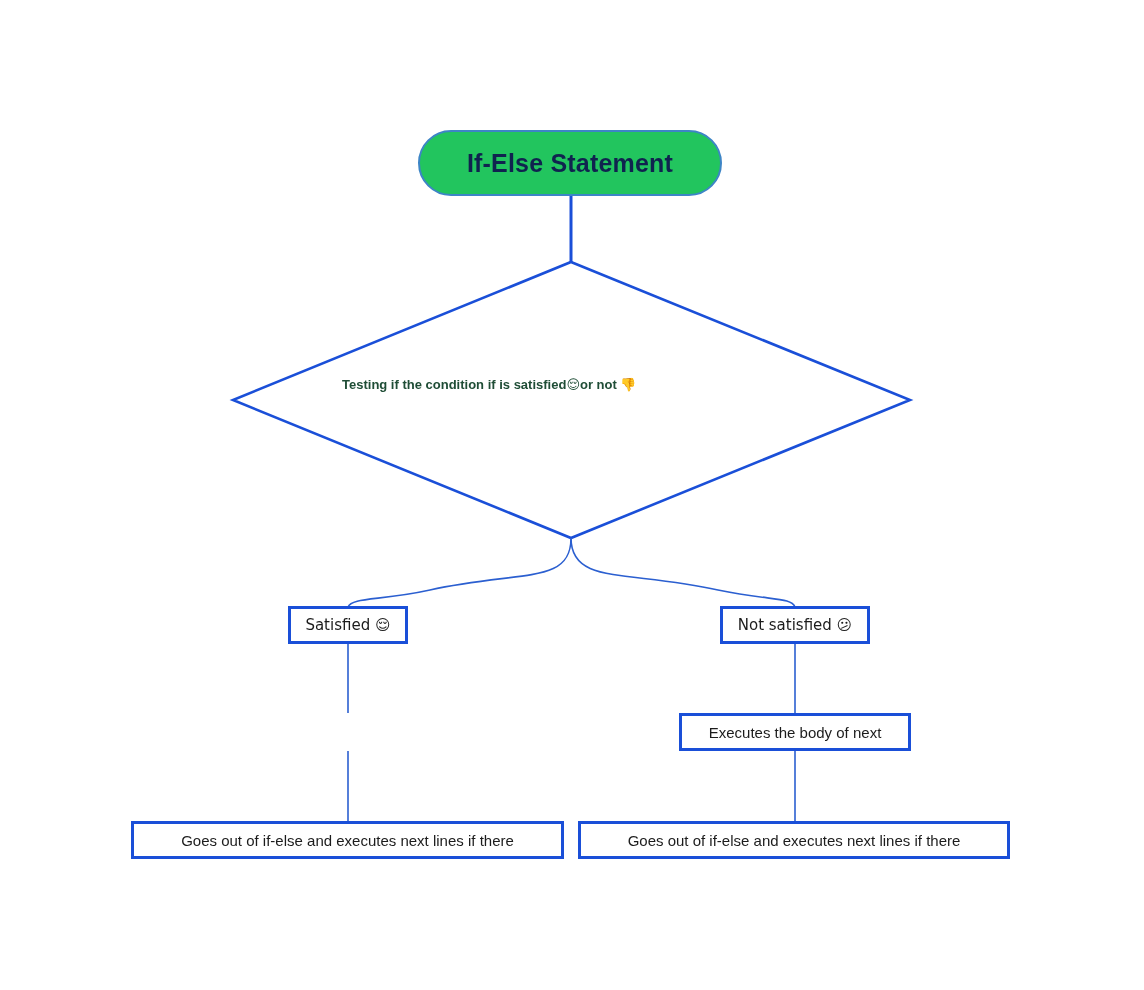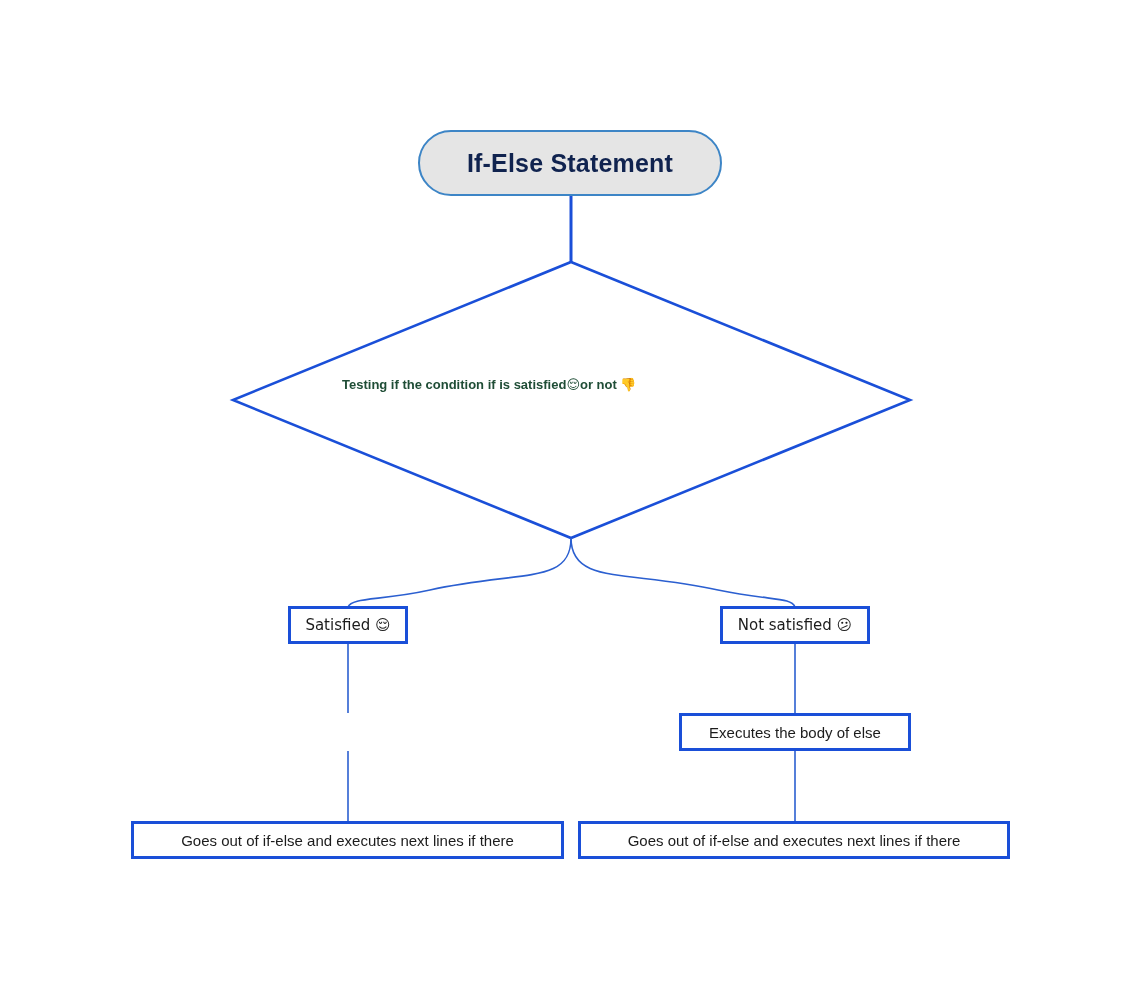--- a/index.html
+++ b/index.html
@@ -30,21 +30,21 @@
   
   .title-node {
     position: absolute;
     left: 418px;
     top: 130px;
     width: 304px;
     height: 66px;
     box-sizing: border-box;
     border: 2px solid #3d85c6;
     border-radius: 33px;
-    background: #e5e5e5;
+    background: #22c55e;
     display: flex;
     align-items: center;
     justify-content: center;
   }
   .title-node .title-text {
     font-size: 25px;
     font-weight: bold;
     color: #10234f;
     letter-spacing: 0.2px;
     white-space: nowrap;
@@ -130,19 +130,19 @@
     <span class="node-text emoji">Satisfied 😌</span>
   </div>
   <div class="node node-exit-left">
     <span class="node-text">Goes out of if-else and executes next lines if there</span>
   </div>
 
   <div class="node node-not-satisfied">
     <span class="node-text emoji">Not satisfied 😕</span>
   </div>
   <div class="node node-body-else">
-    <span class="node-text">Executes the body of else</span>
+    <span class="node-text">Executes the body of next</span>
   </div>
   <div class="node node-exit-right">
     <span class="node-text">Goes out of if-else and executes next lines if there</span>
   </div>
 
 </div>
 
 </body></html>

